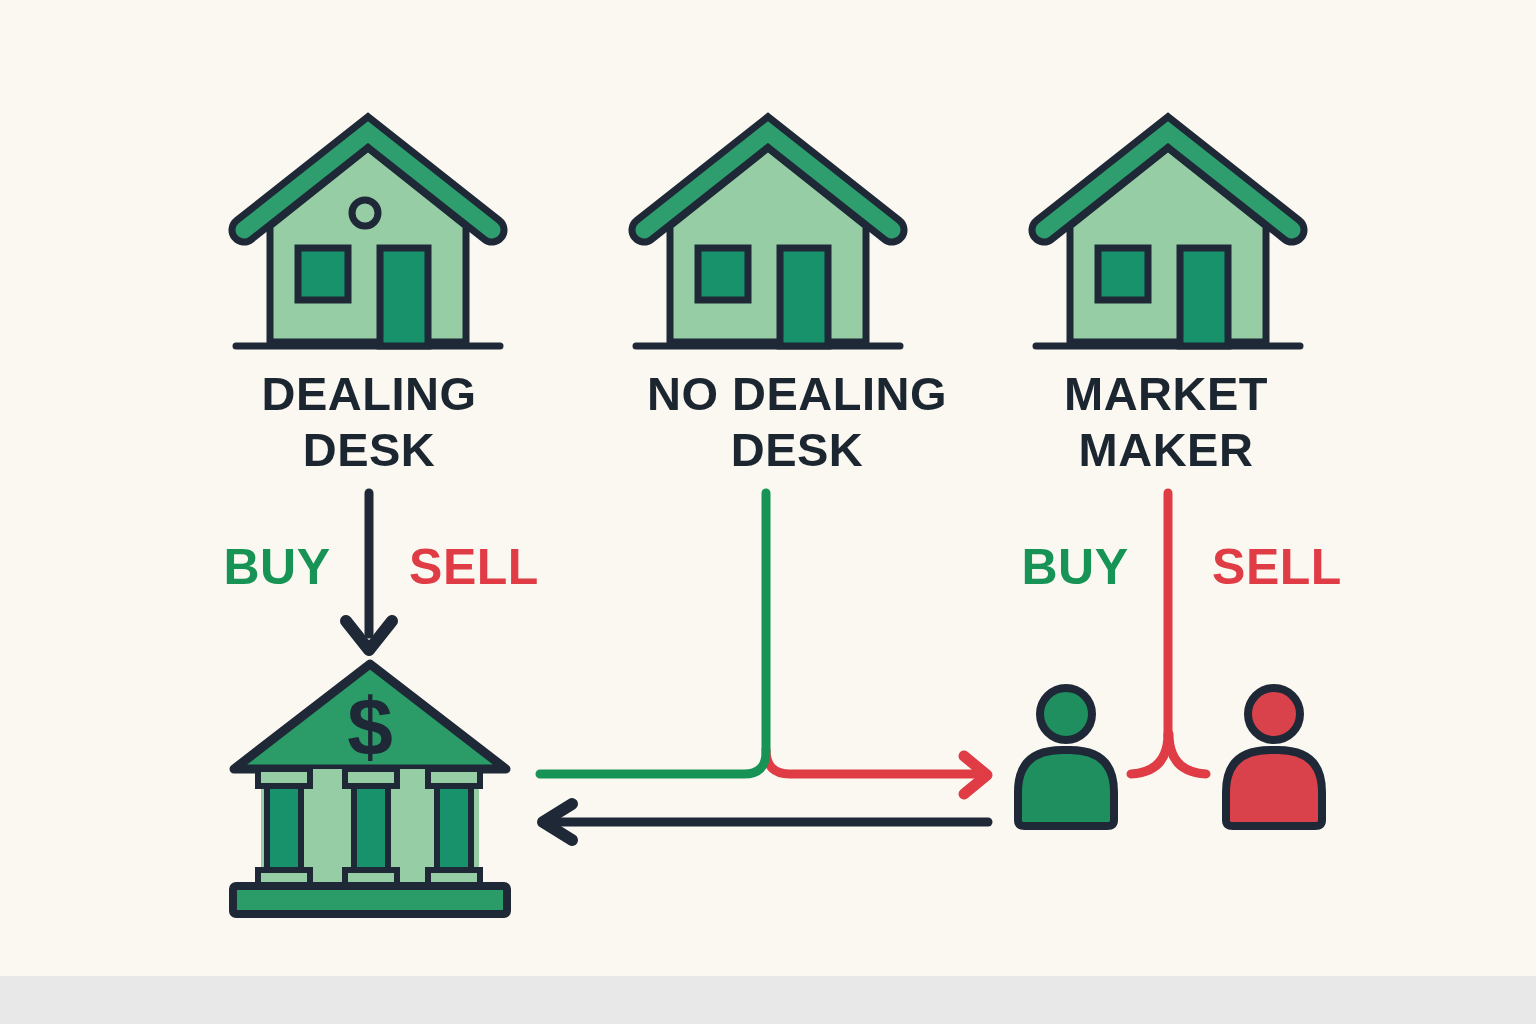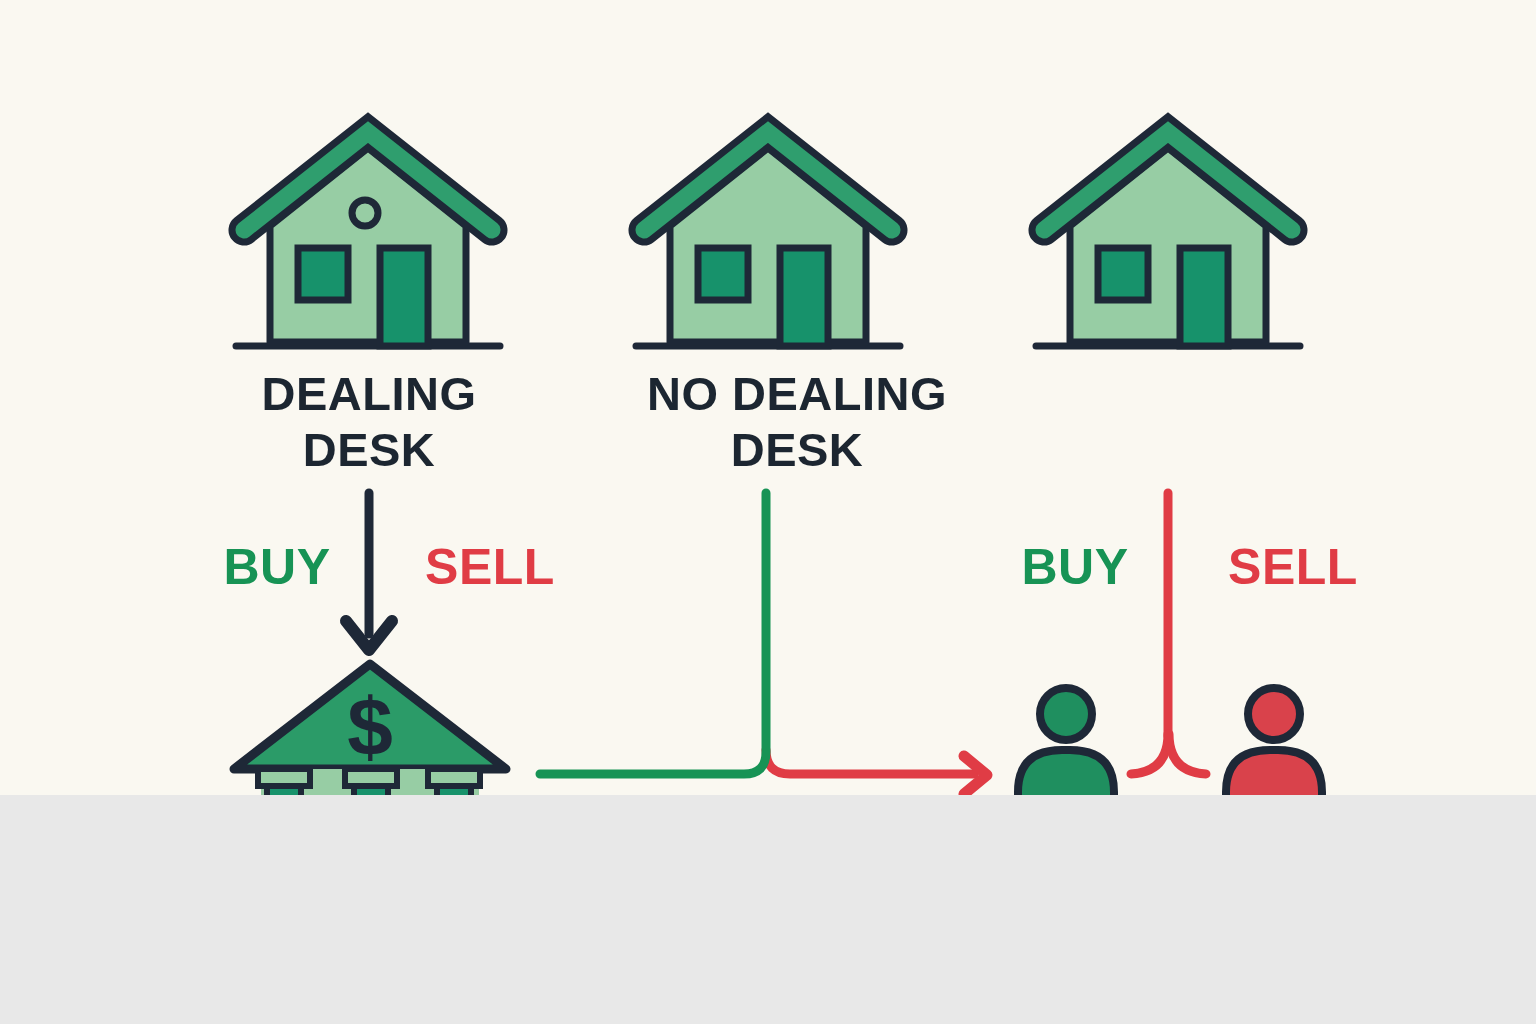--- a/index.html
+++ b/index.html
@@ -11,36 +11,36 @@
     --deep:#17926b;
     --ped:#2b9b68;
     --person-green:#1f8f5f;
     --person-red:#d9424b;
     --buy:#179355;
     --sell:#e03c45;
   }
   *{margin:0;padding:0;box-sizing:border-box;}
   body{background:#e8e8e8;font-family:"Liberation Sans",sans-serif;}
   .canvas{
-    position:relative;width:1536px;height:795px;background:var(--bg);
+    position:relative;width:1536px;height:976px;background:var(--bg);
     overflow:hidden;
   }
   svg{position:absolute;display:block;overflow:visible;}
   .node-label{
     position:absolute;top:366px;transform:translateX(-50%);
     text-align:center;white-space:pre-line;
     font-weight:800;font-size:47px;line-height:56px;letter-spacing:.5px;
     color:var(--text);
   }
   .flow-label{
     position:absolute;top:542px;transform:translateX(-50%);
     font-weight:800;font-size:50px;line-height:50px;letter-spacing:.5px;
   }
   .flow-label.buy{color:var(--buy);text-align:center;}
-  .flow-label.sell{color:var(--sell);margin-left:16px;}
+  .flow-label.sell{color:var(--sell);}
 
   
   .ground{stroke:var(--navy);stroke-width:7;stroke-linecap:round;fill:none;}
   .wall{fill:var(--wall);stroke:var(--navy);stroke-width:7;stroke-linejoin:round;}
   .roof-outline{fill:none;stroke:var(--navy);stroke-width:31;stroke-linecap:round;stroke-linejoin:miter;}
   .roof-fill{fill:none;stroke:var(--roof);stroke-width:17;stroke-linecap:round;stroke-linejoin:miter;}
   .win{fill:var(--deep);stroke:var(--navy);stroke-width:7;}
   .attic{fill:var(--wall);stroke:var(--navy);stroke-width:7;}
 
   .ped{fill:var(--ped);stroke:var(--navy);stroke-width:9;stroke-linejoin:round;}
@@ -87,20 +87,22 @@
   </svg>
 
   <svg style="left:1028px;top:112px" width="280" height="250" viewBox="0 0 280 250">
     <use href="#house"></use>
   </svg>
 
   <div class="node-label" style="left:369px">DEALING
 DESK</div>
   <div class="node-label" style="left:797px">NO DEALING
 DESK</div>
+  <div class="node-label" style="left:1166px">MARKET
+MAKER</div>
 
   <div class="flow-label buy" style="left:277px">BUY</div>
   <div class="flow-label sell" style="left:474px">SELL</div>
   <div class="flow-label buy" style="left:1075px">BUY</div>
   <div class="flow-label sell" style="left:1277px">SELL</div>
 
   <svg style="left:225px;top:652px" width="290" height="270" viewBox="0 0 290 270">
     <path class="ped" d="M145 12 L281 117 L9 117 Z"></path>
     <text class="dollar" x="145" y="103" text-anchor="middle">$</text>
     <rect class="bank-bg" x="36" y="117" width="218" height="120"></rect>

